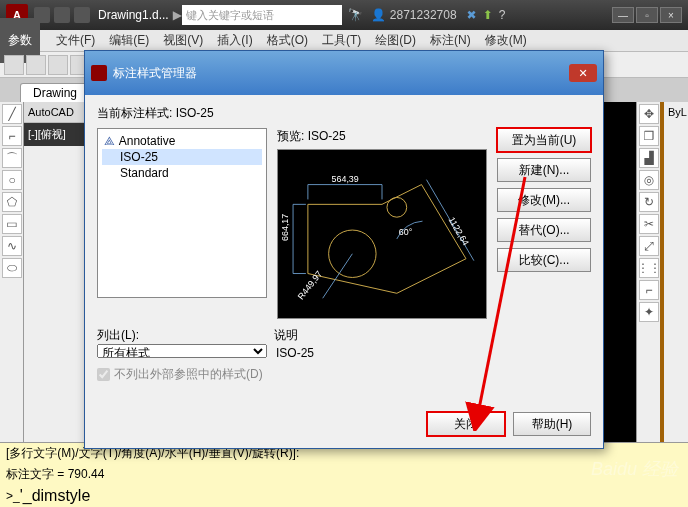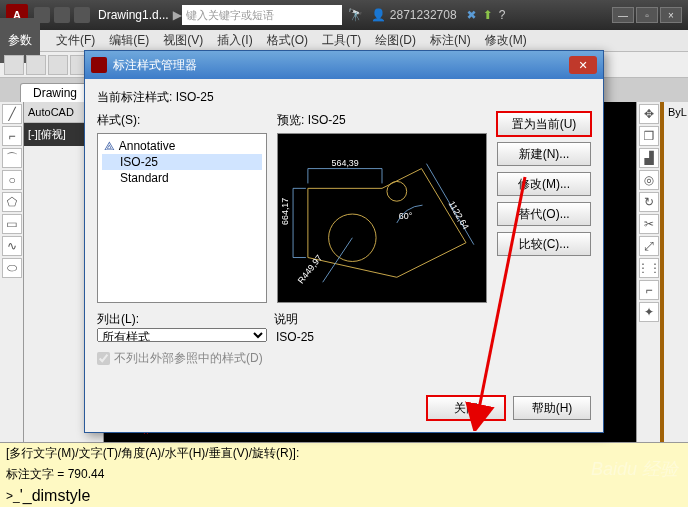--- a/index.html
+++ b/index.html
@@ -46,21 +46,21 @@
 .cmdarea .prompt { display: flex; align-items: center; padding: 2px 6px; }
 .cmdarea .prompt input { flex: 1; border: none; background: transparent; font-family: inherit; font-size: 16px; }
 
 
 .statusbar { height: 22px; background: #e0e0e0; border-top: 1px solid #999; display: flex; align-items: center; padding: 0 6px; font-size: 11px; gap: 8px; }
 .statusbar .icons { display: flex; gap: 2px; margin-left: auto; }
 .statusbar .icons span { width: 18px; height: 16px; border: 1px solid #aaa; background: #f0f0f0; }
 
 
 .dialog { position: absolute; left: 84px; top: 50px; width: 520px; background: #f0f0f0; border: 1px solid #2a5a9a; box-shadow: 3px 3px 10px rgba(0,0,0,.4); }
-.dlgtitle { height: 28px; background: linear-gradient(#6fa8dc,#3d7cc9); display: flex; align-items: center; padding: 0 6px; color: #fff; font-size: 12px; }
+.dlgtitle { height: 44px; background: linear-gradient(#6fa8dc,#3d7cc9); display: flex; align-items: center; padding: 0 6px; color: #fff; font-size: 12px; }
 .dlgtitle .icon { width: 16px; height: 16px; background: #8b0000; margin-right: 6px; border-radius: 2px; }
 .dlgtitle .close { margin-left: auto; width: 28px; height: 18px; background: #c0392b; color: #fff; display: flex; align-items: center; justify-content: center; border-radius: 3px; font-size: 11px; }
 .dlgbody { padding: 10px 12px; }
 .dlgbody .row1 { font-size: 12px; margin-bottom: 6px; }
 .dlgbody .cols { display: flex; gap: 10px; }
 .dlgbody .colL { width: 170px; }
 .dlgbody .colL .lbl { font-size: 12px; margin-bottom: 4px; }
 .dlgbody .listbox { width: 100%; height: 170px; background: #fff; border: 1px solid #888; padding: 4px; font-size: 12px; overflow: auto; }
 .dlgbody .listbox div { padding: 1px 2px; display: flex; align-items: center; gap: 4px; }
 .dlgbody .listbox .sel { background: #d0e4ff; }
@@ -211,21 +211,20 @@
 <div class="dialog">
   <div class="dlgtitle">
     <div class="icon"></div>
     <span>标注样式管理器</span>
     <div class="close">✕</div>
   </div>
   <div class="dlgbody">
     <div class="row1">当前标注样式: ISO-25</div>
     <div class="cols">
       <div class="colL">
-        <div class="lbl">样式(S):</div>
         <div class="listbox">
           <div>
               <span style="color:#46a">⟁</span>
               <span>Annotative</span>
             </div>
           <div class="sel">
               <span style="margin-left:16px">ISO-25</span>
             </div>
           <div>
               <span style="margin-left:16px">Standard</span>

